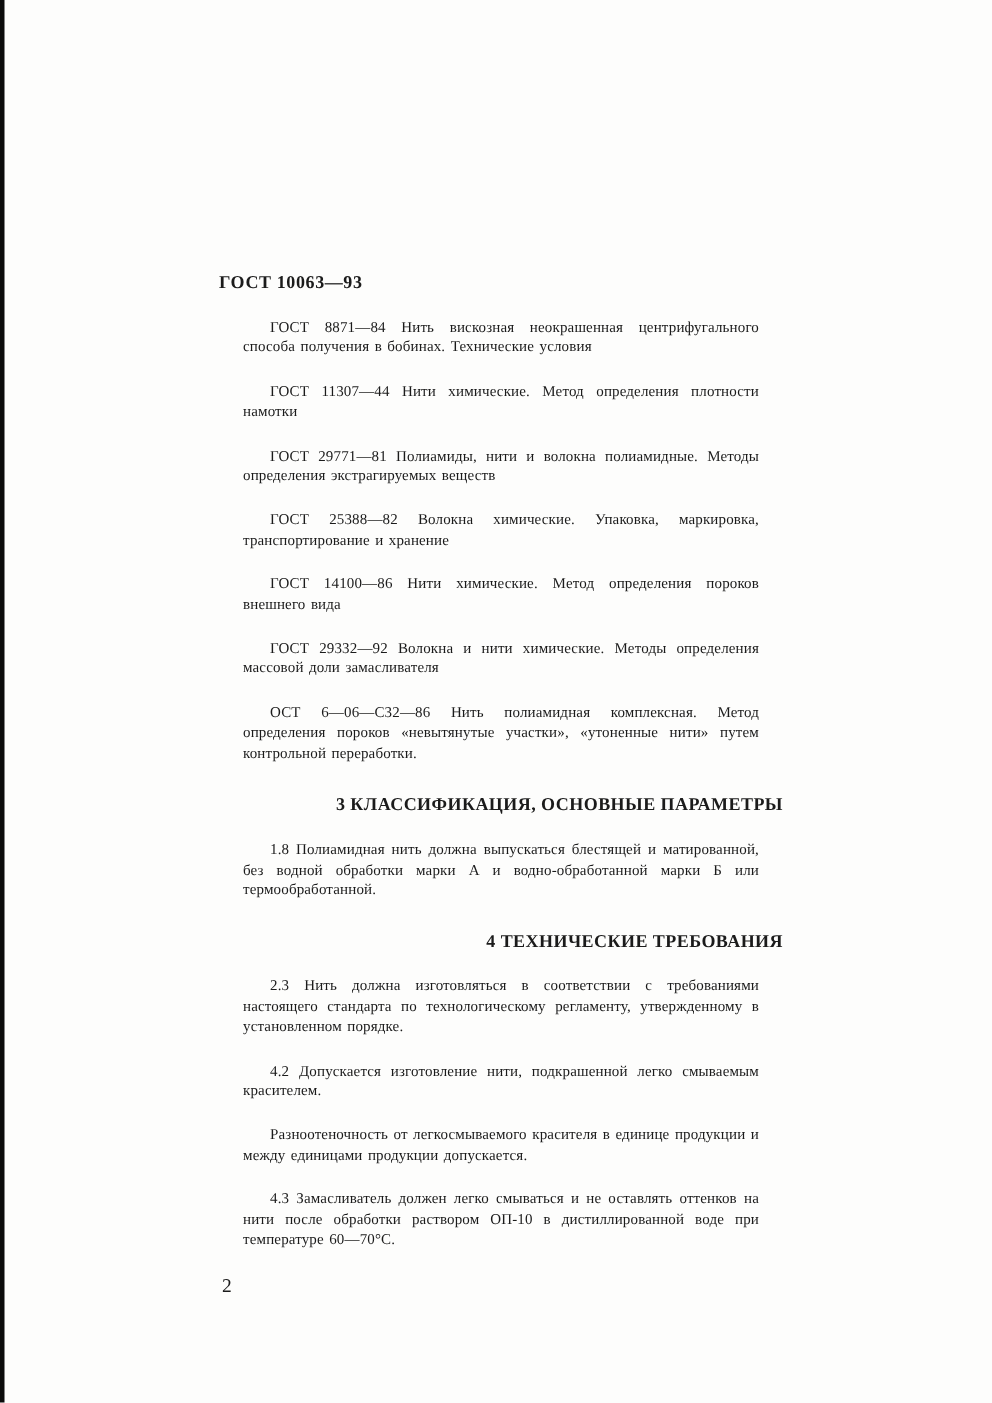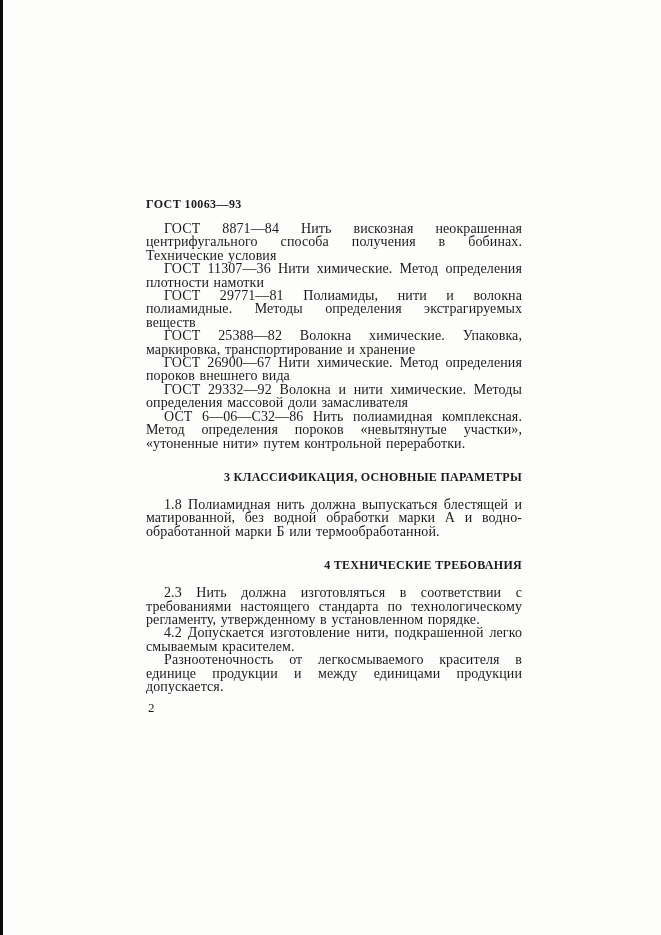--- a/index.html
+++ b/index.html
@@ -26,25 +26,25 @@
   .page-content {
     position: absolute;
     left: 146px;
     top: 181px;
     width: 376px;
   }
   .doc-code {
     font-weight: bold;
     font-size: 12px;
     letter-spacing: 0.4px;
-    margin: 16px 0 10px 0;
+    margin: 0 0 10px 0;
   }
   .para {
-    margin: 0;
-    font-size: 14px;
+    margin: 16px;
+    font-size: 10px;
     line-height: 13.4px;
     text-align: justify;
     text-indent: 18px;
     letter-spacing: 0.1px;
     word-spacing: 1px;
   }
   .section-title {
     font-size: 12px;
     font-weight: bold;
     text-align: right;
@@ -59,33 +59,34 @@
 </style>
 </head>
 <body>
 
 <div class="scan-edge"></div>
 
 <div class="page-content">
   <p class="doc-code">ГОСТ 10063—93</p>
   <div id="references">
       <p class="para">ГОСТ 8871—84 Нить вискозная неокрашенная центрифугального способа получения в бобинах. Технические условия</p>
-      <p class="para">ГОСТ 11307—36 Нити химические. Метод определения плотности намотки</p>
+      <p class="para">ГОСТ 11307—44 Нити химические. Метод определения плотности намотки</p>
       <p class="para">ГОСТ 29771—81 Полиамиды, нити и волокна полиамидные. Методы определения экстрагируемых веществ</p>
       <p class="para">ГОСТ 25388—82 Волокна химические. Упаковка, маркировка, транспортирование и хранение</p>
-      <p class="para">ГОСТ 26900—67 Нити химические. Метод определения пороков внешнего вида</p>
+      <p class="para">ГОСТ 14100—86 Нити химические. Метод определения пороков внешнего вида</p>
       <p class="para">ГОСТ 29332—92 Волокна и нити химические. Методы определения массовой доли замасливателя</p>
       <p class="para">ОСТ 6—06—С32—86 Нить полиамидная комплексная. Метод определения пороков «невытянутые участки», «утоненные нити» путем контрольной переработки.</p>
     </div>
   <div id="sections">
       <div>
         <p class="section-title">3 КЛАССИФИКАЦИЯ, ОСНОВНЫЕ ПАРАМЕТРЫ</p>
         <p class="para">1.8 Полиамидная нить должна выпускаться блестящей и матированной, без водной обработки марки А и водно-обработанной марки Б или термообработанной.</p>
       </div>
       <div>
         <p class="section-title">4 ТЕХНИЧЕСКИЕ ТРЕБОВАНИЯ</p>
         <p class="para">2.3 Нить должна изготовляться в соответствии с требованиями настоящего стандарта по технологическому регламенту, утвержденному в установленном порядке.</p>
         <p class="para">4.2 Допускается изготовление нити, подкрашенной легко смываемым красителем.</p>
         <p class="para">Разноотеночность от легкосмываемого красителя в единице продукции и между единицами продукции допускается.</p>
+        <p class="para">4.3 Замасливатель должен легко смываться и не оставлять оттенков на нити после обработки раствором ОП-10 в дистиллированной воде при температуре 60—70°С.</p>
       </div>
     </div>
   <p class="page-number">2</p>
 </div>
 
 </body></html>

